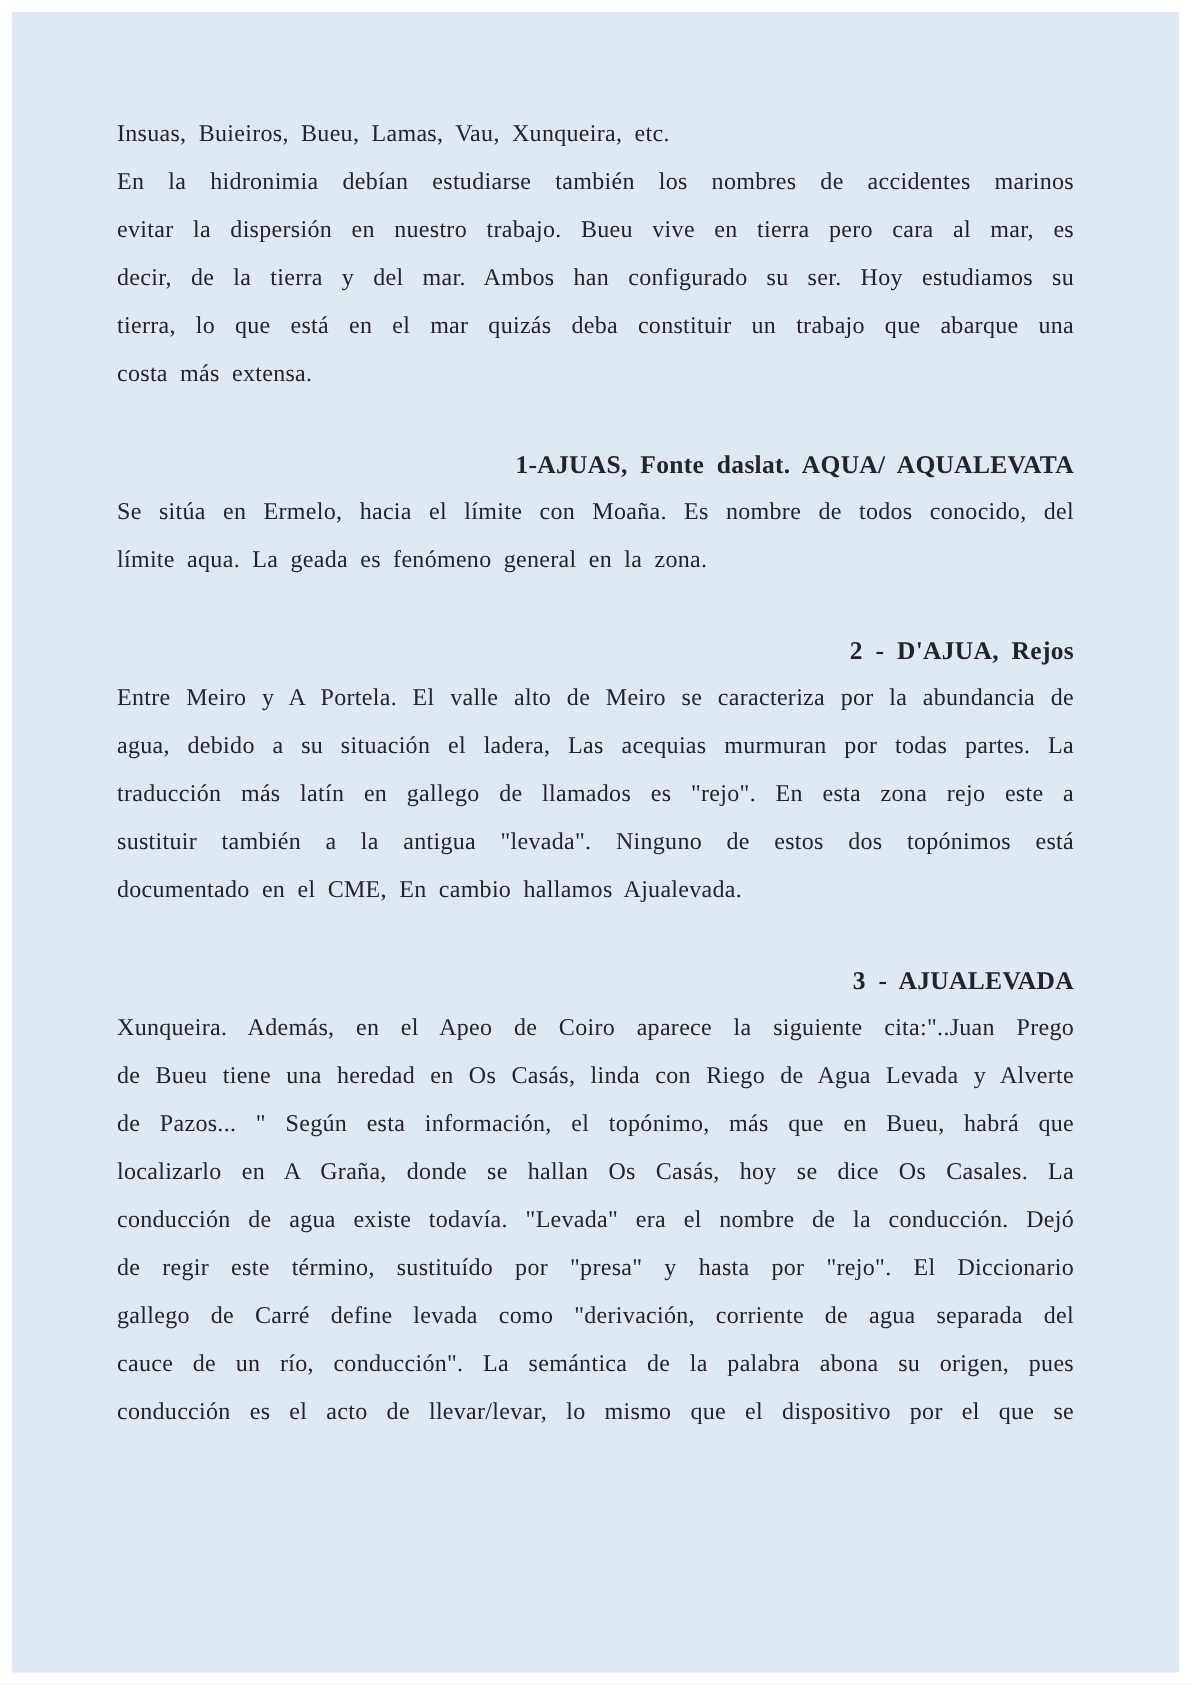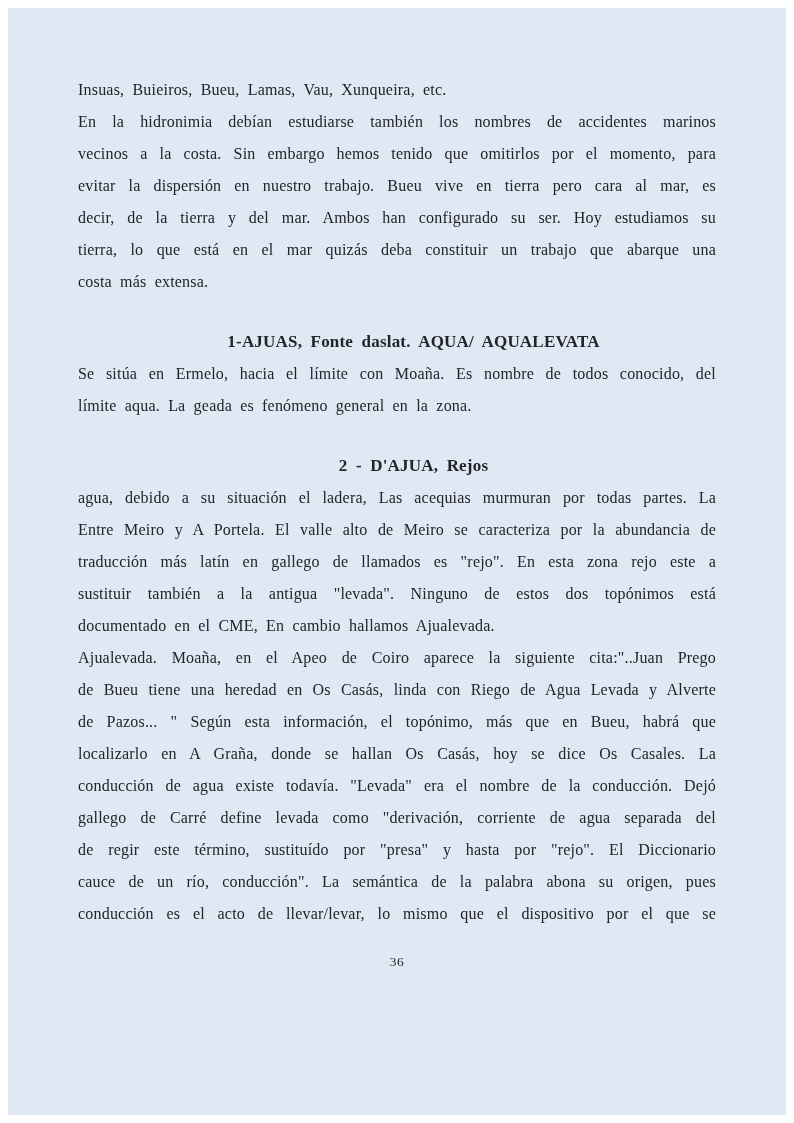--- a/index.html
+++ b/index.html
@@ -34,21 +34,21 @@
     white-space: normal;
   }
   .line.no-just {
     text-align: left;
     text-align-last: left;
   }
   .it { }
   .rg { font-style: normal; }
   .heading {
     display: flex;
-    justify-content: center;
+    justify-content: flex-end;
     align-items: baseline;
     font-weight: bold;
     font-size: 17px;
     line-height: 32px;
     margin-top: 28px;
     margin-left: 33px;
   }
   .para + .heading { margin-top: 28px; }
   .page-number {
     text-align: center;
@@ -58,50 +58,51 @@
   }
 </style>
 </head>
 <body>
 
 <div class="page">
   <div class="content" id="content">
       <div class="para">
         <div class="line no-just"><span class="rg">Insuas, Buieiros, Bueu, Lamas, Vau, Xunqueira, etc.</span></div>
         <div class="line"><span class="rg">En la hidronimia debían estudiarse también los nombres de accidentes marinos</span></div>
-        <div class="line"><span class="rg">vecinos a la costa. Sin embargo hemos tenido que omitirlos por el momento, para</span></div>
         <div class="line"><span class="rg">evitar la dispersión en nuestro trabajo. Bueu vive en tierra pero cara al mar, es</span></div>
         <div class="line"><span class="rg">decir, de la tierra y del mar. Ambos han configurado su ser. Hoy estudiamos su</span></div>
         <div class="line"><span class="rg">tierra, lo que está en el mar quizás deba constituir un trabajo que abarque una</span></div>
         <div class="line no-just"><span class="rg">costa más extensa.</span></div>
       </div>
       <div class="heading">
         <span class="h-left">1-AJUAS, Fonte das</span>
         <span class="h-right">lat. AQUA/ AQUALEVATA</span>
       </div>
       <div class="para">
         <div class="line"><span class="rg">Se sitúa en Ermelo, hacia el límite con Moaña. Es nombre de todos conocido, del</span></div>
         <div class="line no-just"><span class="rg">límite </span><span class="it">aqua</span><span class="rg">. La geada es fenómeno general en la zona.</span></div>
       </div>
       <div class="heading">
         <span class="h-left">2 - D'AJUA, Rejos</span>
       </div>
       <div class="para">
+        <div class="line"><span class="rg">Entre Meiro y A Portela. El valle alto de Meiro se caracteriza por la abundancia de</span></div>
         <div class="line"><span class="rg">agua, debido a su situación el ladera, Las acequias murmuran por todas partes. La</span></div>
-        <div class="line"><span class="rg">Entre Meiro y A Portela. El valle alto de Meiro se caracteriza por la abundancia de</span></div>
         <div class="line"><span class="rg">traducción más latín en gallego de </span><span class="it">llamados</span><span class="rg"> es "rejo". En esta zona </span><span class="it">rejo</span><span class="rg"> este a</span></div>
         <div class="line"><span class="rg">sustituir también a la antigua "levada". Ninguno de estos dos topónimos está</span></div>
         <div class="line no-just"><span class="rg">documentado en el CME, En cambio hallamos Ajualevada.</span></div>
       </div>
+      <div class="heading">
+        <span class="h-left">3 - AJUALEVADA</span>
+      </div>
       <div class="para">
-        <div class="line"><span class="rg">Ajualevada. Moaña, en el </span><span class="it">Apeo de Coiro</span><span class="rg"> aparece la siguiente </span><span class="it">cita:"..Juan Prego</span></div>
+        <div class="line"><span class="rg">Xunqueira. Además, en el </span><span class="it">Apeo de Coiro</span><span class="rg"> aparece la siguiente </span><span class="it">cita:"..Juan Prego</span></div>
         <div class="line"><span class="it">de Bueu tiene una heredad en Os Casás, linda con Riego de Agua Levada y Alverte</span></div>
         <div class="line"><span class="it">de Pazos... " </span><span class="rg">Según esta información, el topónimo, más que en Bueu, habrá que</span></div>
         <div class="line"><span class="rg">localizarlo en A Graña, donde se hallan Os Casás, hoy se dice Os Casales. La</span></div>
         <div class="line"><span class="rg">conducción de agua existe todavía. "Levada" era el nombre de la conducción. Dejó</span></div>
+        <div class="line"><span class="rg">de regir este término, sustituído por "presa" y hasta por "rejo". El Diccionario</span></div>
         <div class="line"><span class="rg">gallego de Carré define </span><span class="it">levada</span><span class="rg"> como "derivación, corriente de agua separada del</span></div>
-        <div class="line"><span class="rg">de regir este término, sustituído por "presa" y hasta por "rejo". El Diccionario</span></div>
         <div class="line"><span class="rg">cauce de un río, conducción". La semántica de la palabra abona su origen, pues</span></div>
         <div class="line"><span class="rg">conducción es el acto de </span><span class="it">llevar/levar,</span><span class="rg"> lo mismo que el dispositivo por el que se</span></div>
       </div>
     </div>
-  <div class="page-number">36</div>
 </div>
 
 </body></html>

